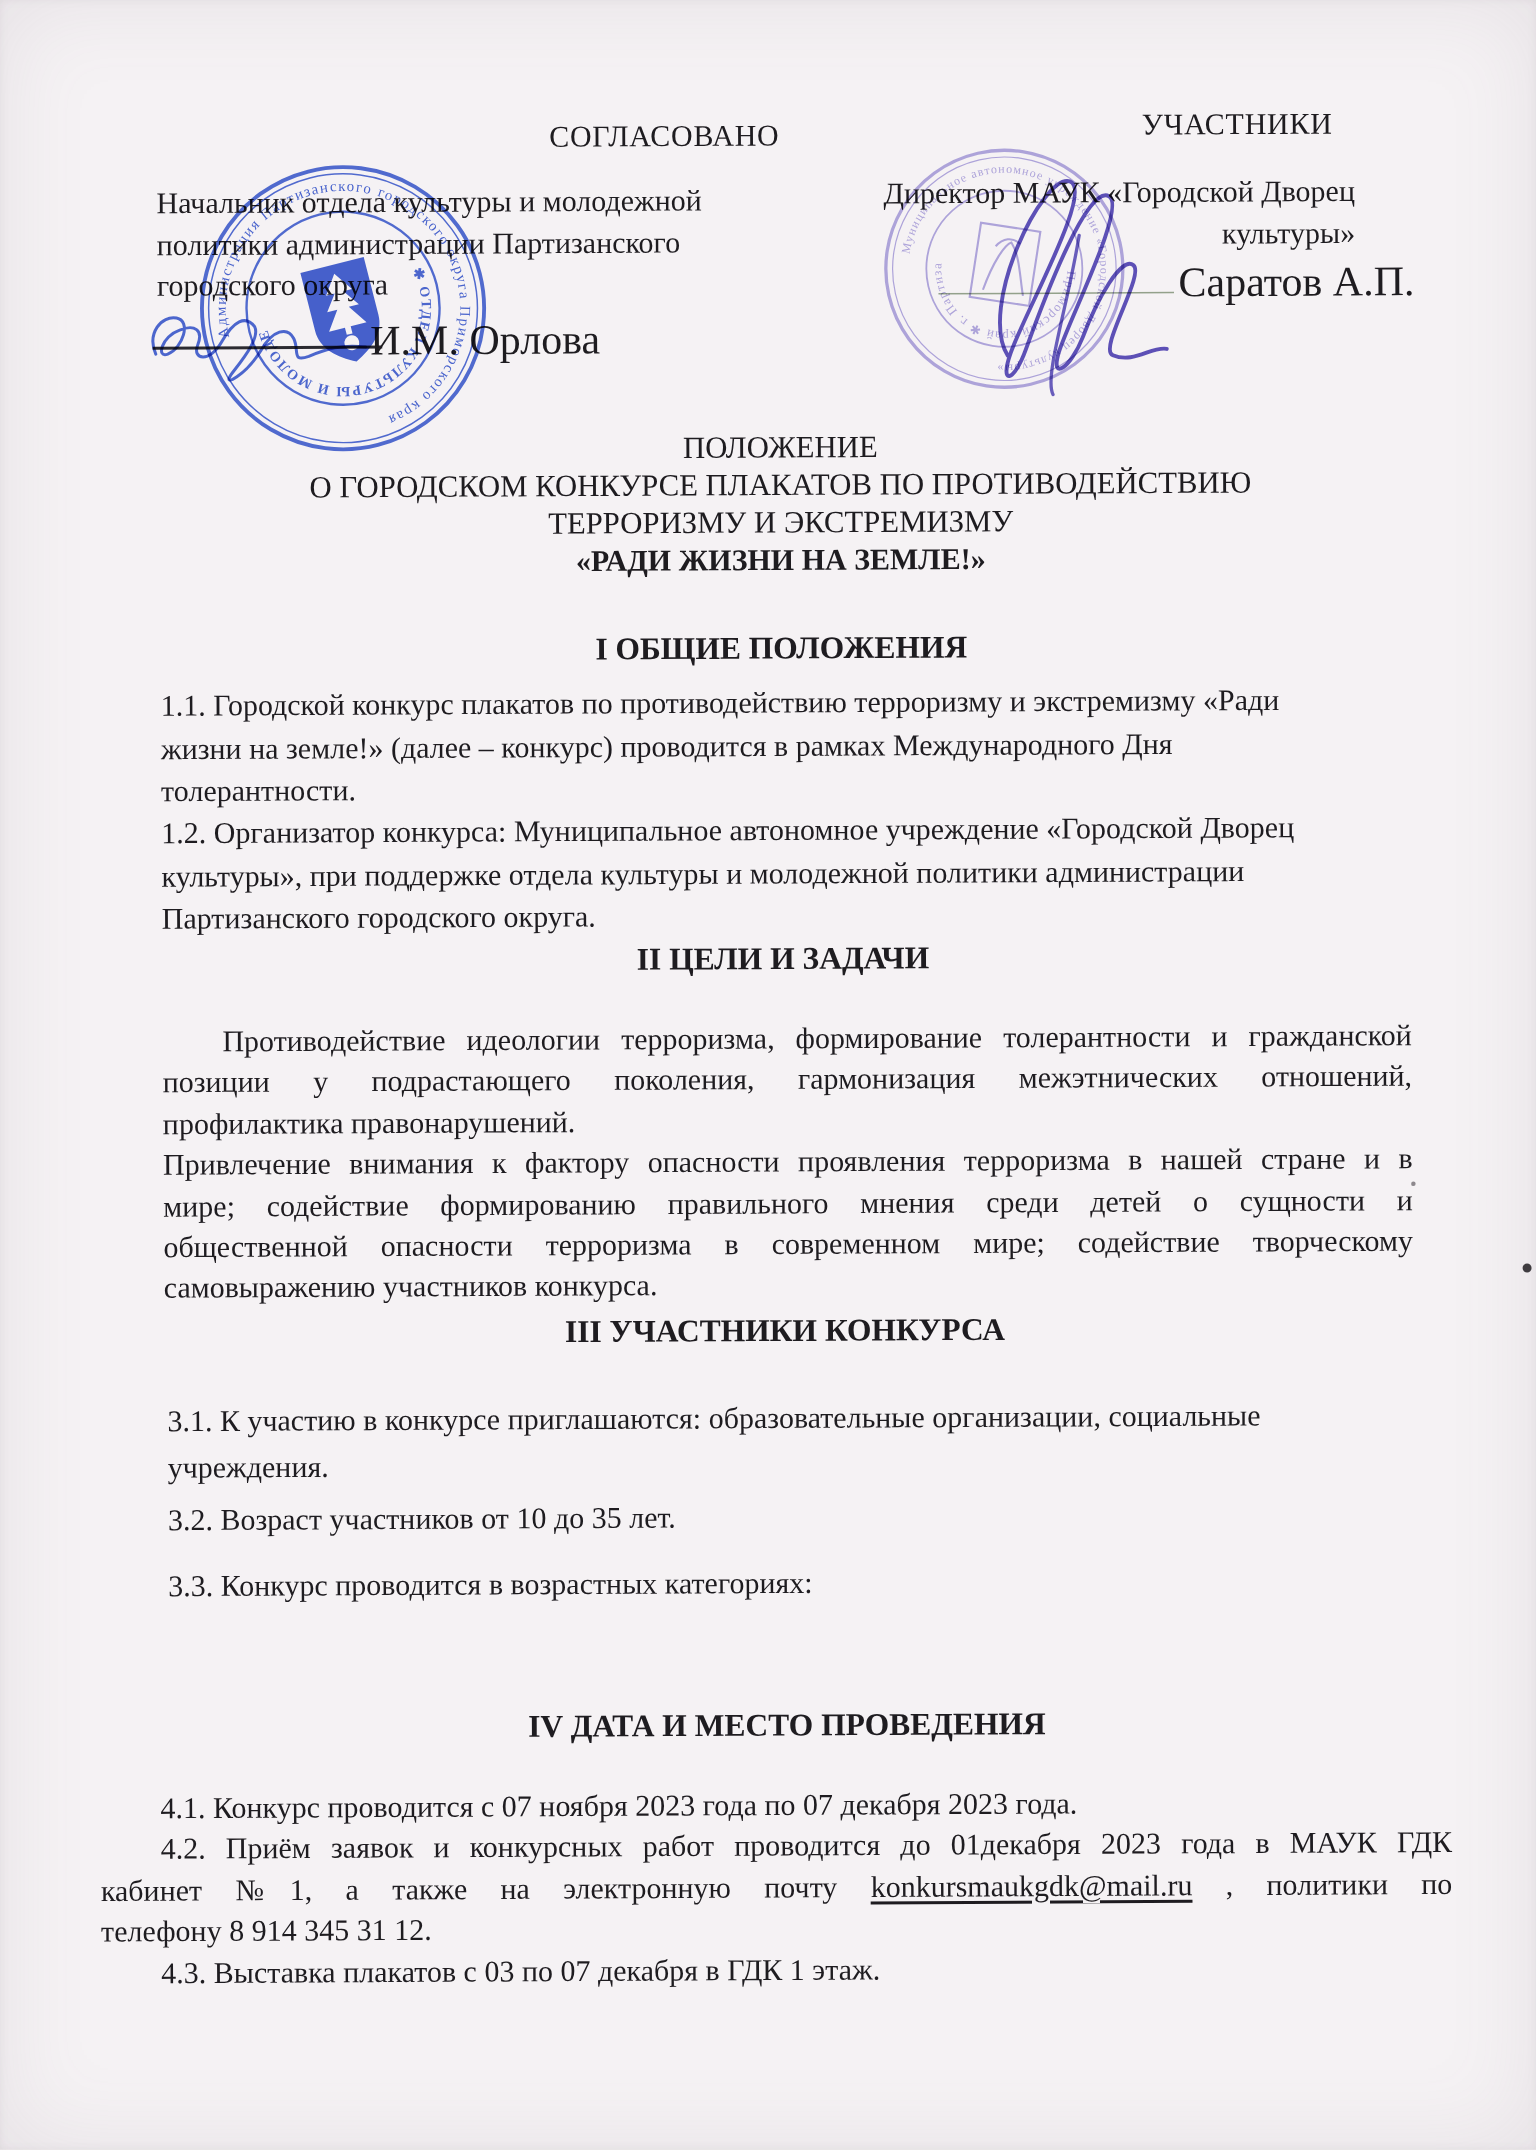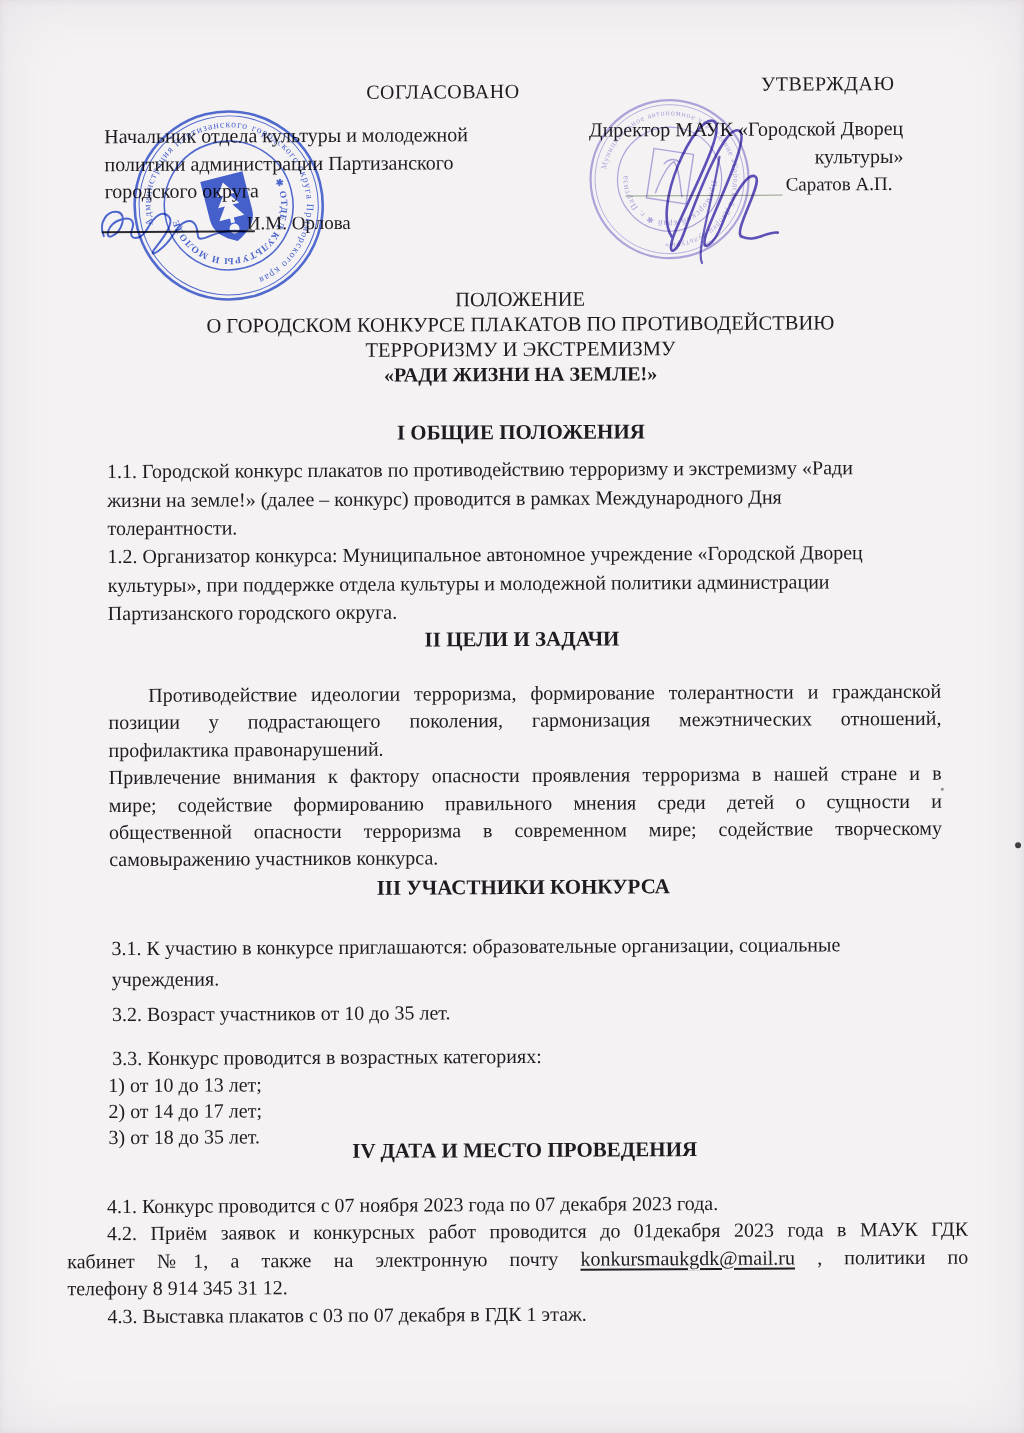--- a/index.html
+++ b/index.html
@@ -15,42 +15,42 @@
     color:#1e1c20;
   }
   .content{position:absolute;inset:0;transform:rotate(-0.3deg);transform-origin:50% 45%;}
   .abs{position:absolute;}
   .line{white-space:nowrap;}
   .j{text-align:justify;text-align-last:justify;white-space:normal;}
   .ind{text-indent:40px;}
   .approval-label{font-size:20px;letter-spacing:.5px;}
   .approver{font-size:20px;line-height:27.5px;}
   .right-al{text-align:right;}
-  .sig-name{font-size:19px;}
+  .sig-name{font-size:28px;}
   .sig-rule-left{height:0;border-bottom:2px solid #2b2a30;}
   .sig-rule-right{height:0;border-bottom:1px solid #93a18b;}
   .title-block{text-align:center;font-size:20.5px;line-height:25px;}
   .title-bold{font-weight:bold;font-size:20px;}
   .sec-heading{text-align:center;font-weight:bold;font-size:21px;white-space:nowrap;}
   .body-par{font-size:20px;line-height:28.5px;}
   .s2{line-height:27.4px;}
   .s4{line-height:27.5px;}
   .email{text-decoration:underline;text-underline-offset:3px;}
   .stamp{mix-blend-mode:multiply;}
   .sig-svg{mix-blend-mode:multiply;}
   .dot{position:absolute;border-radius:50%;}
 </style>
 </head>
 <body>
 
 <div class="sheet">
   <div class="content">
 
     <div class="abs approval-label" style="left:341px;top:80px;margin-left:28px;">СОГЛАСОВАНО</div>
-    <div class="abs approval-label" style="left:764px;top:74px;">УТВЕРЖДАЮ</div>
+    <div class="abs approval-label" style="left:764px;top:74px;">УЧАСТНИКИ</div>
 
     <div class="abs approver" style="left:107px;top:121px;width:420px;">
       <div class="line">Начальник отдела культуры и молодежной</div>
       <div class="line">политики администрации Партизанского</div>
       <div class="line">городского округа</div>
     </div>
 
     <div class="abs approver right-al" style="left:570px;top:117px;width:336px;">
       <div>Директор МАУК «Городской Дворец</div>
       <div>культуры»</div>
@@ -154,25 +154,20 @@
 
     <div class="abs body-par" style="left:110px;top:931px;width:833px;line-height:31px;">
       <div class="line">3.1. К участию в конкурсе приглашаются: образовательные организации,  социальные</div>
       <div class="line">учреждения.</div>
     </div>
 
     <div class="abs body-par line" style="left:110px;top:998px;">3.2. Возраст участников от 10 до 35 лет.</div>
 
     <div class="abs body-par line" style="left:110px;top:1042px;">3.3. Конкурс проводится в возрастных категориях:</div>
 
-    <div class="abs body-par" style="left:106px;top:1070px;line-height:26px;">
-      <div class="line">1) от 10 до 13 лет;</div>
-      <div class="line">2) от 14 до 17 лет;</div>
-      <div class="line">3) от 18 до 35 лет.</div>
-    </div>
 
     <div class="abs sec-heading" style="left:104px;top:1138px;width:836px;">IV ДАТА И МЕСТО ПРОВЕДЕНИЯ</div>
 
     <div class="abs body-par line ind" style="left:64px;top:1190px;width:901px;">4.1. Конкурс проводится с 07 ноября 2023 года по 07 декабря 2023 года.</div>
 
     <div class="abs body-par s4" style="left:64px;top:1218px;width:901px;">
       <div class="j ind">4.2. Приём заявок и конкурсных работ проводится до 01декабря 2023 года в  МАУК ГДК</div>
       <div class="j">
         <span>кабинет №1, а также на электронную почту </span><span class="email">konkursmaukgdk@mail.ru</span><span> , политики по</span>
       </div>

